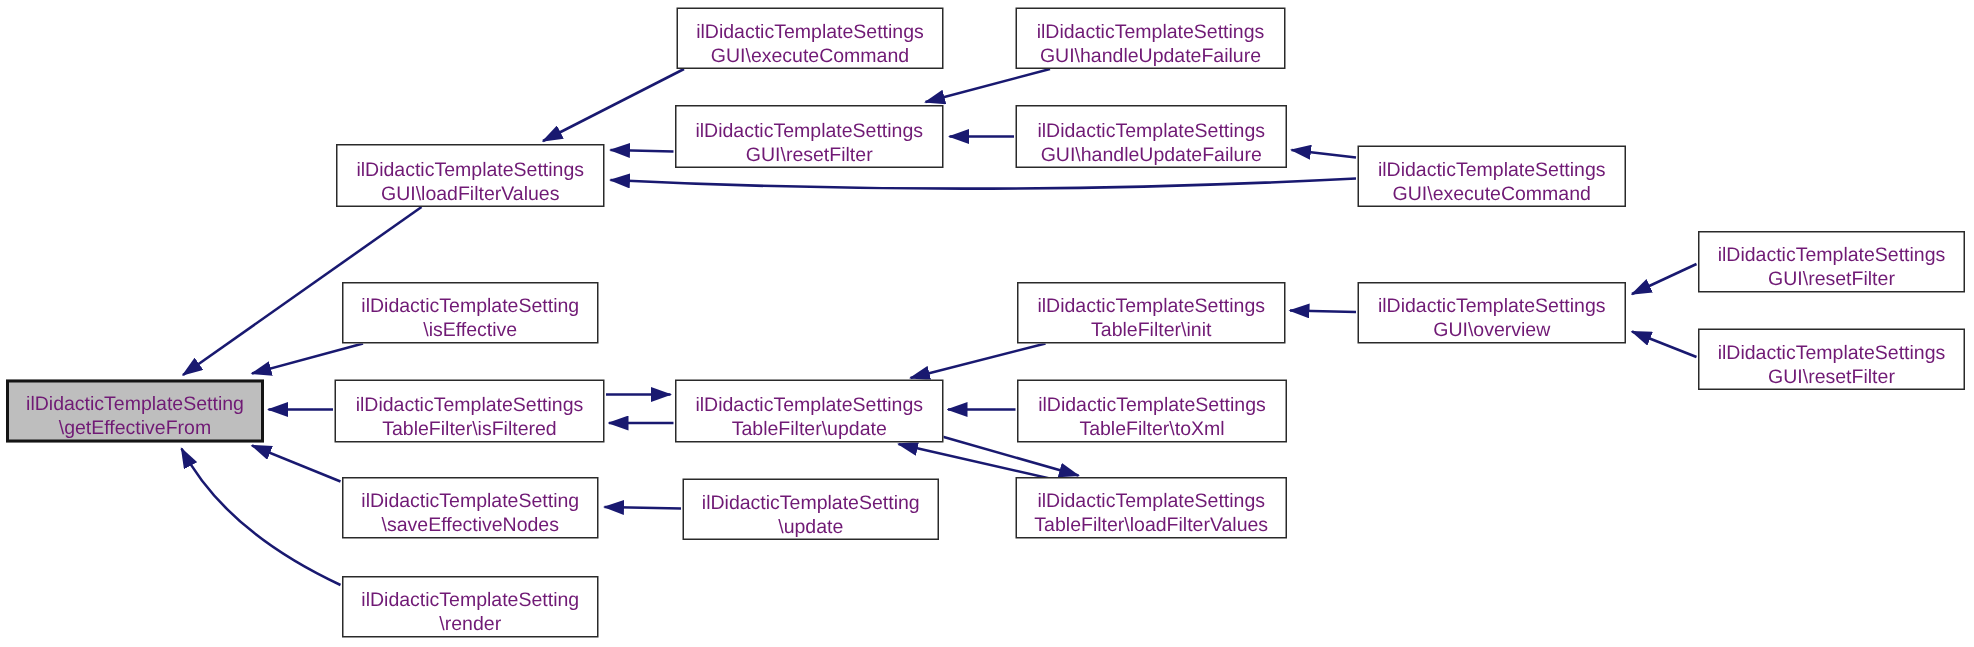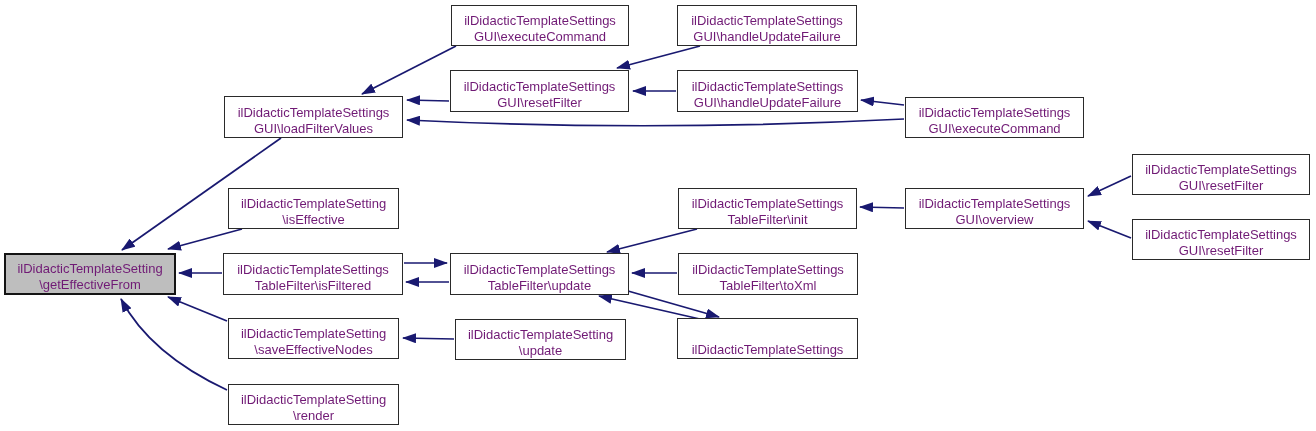--- a/index.html
+++ b/index.html
@@ -119,20 +119,21 @@
     <div class="node" style="left: 678px; top: 188px; width: 179px; height: 41px;">
       <span>ilDidacticTemplateSettings</span>
       <span>TableFilter\init</span>
     </div>
     <div class="node" style="left: 678px; top: 253px; width: 180px; height: 42px;">
       <span>ilDidacticTemplateSettings</span>
       <span>TableFilter\toXml</span>
     </div>
     <div class="node" style="left: 677px; top: 318px; width: 181px; height: 41px;">
       <span>ilDidacticTemplateSettings</span>
+      <span>TableFilter\loadFilterValues</span>
     </div>
     <div class="node" style="left: 905px; top: 97px; width: 179px; height: 41px;">
       <span>ilDidacticTemplateSettings</span>
       <span>GUI\executeCommand</span>
     </div>
     <div class="node" style="left: 905px; top: 188px; width: 179px; height: 41px;">
       <span>ilDidacticTemplateSettings</span>
       <span>GUI\overview</span>
     </div>
     <div class="node" style="left: 1132px; top: 154px; width: 178px; height: 41px;">

